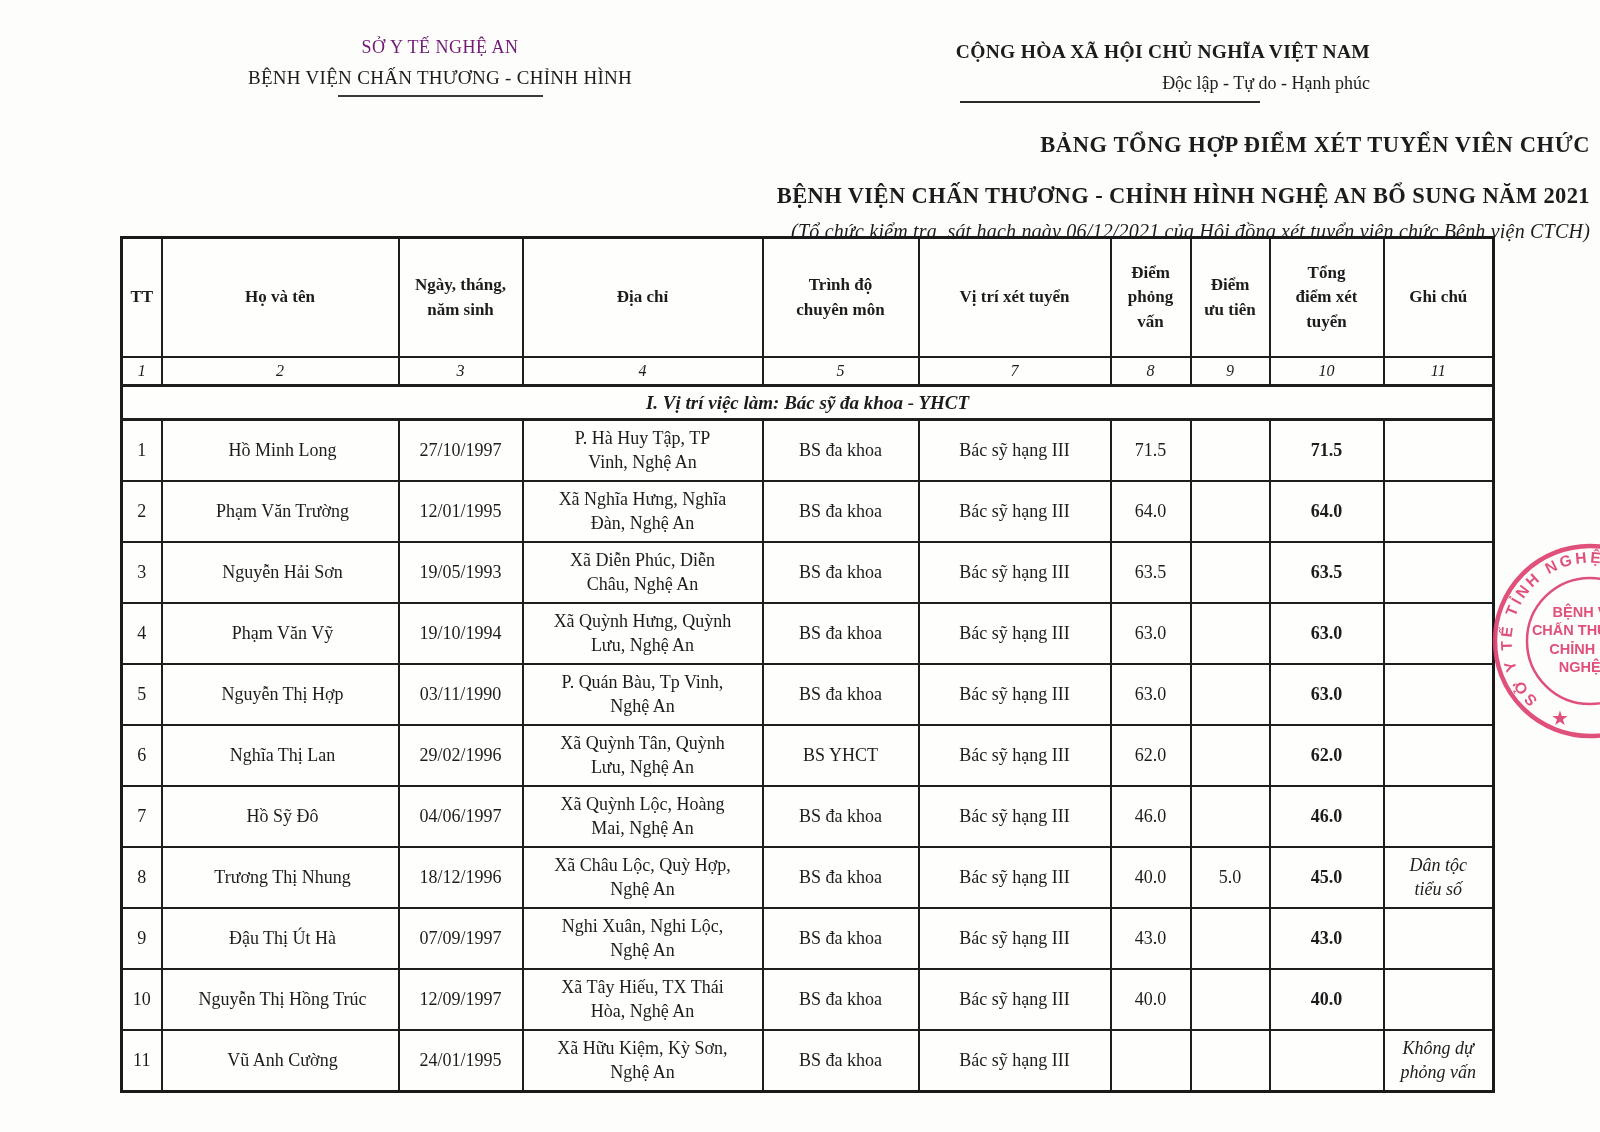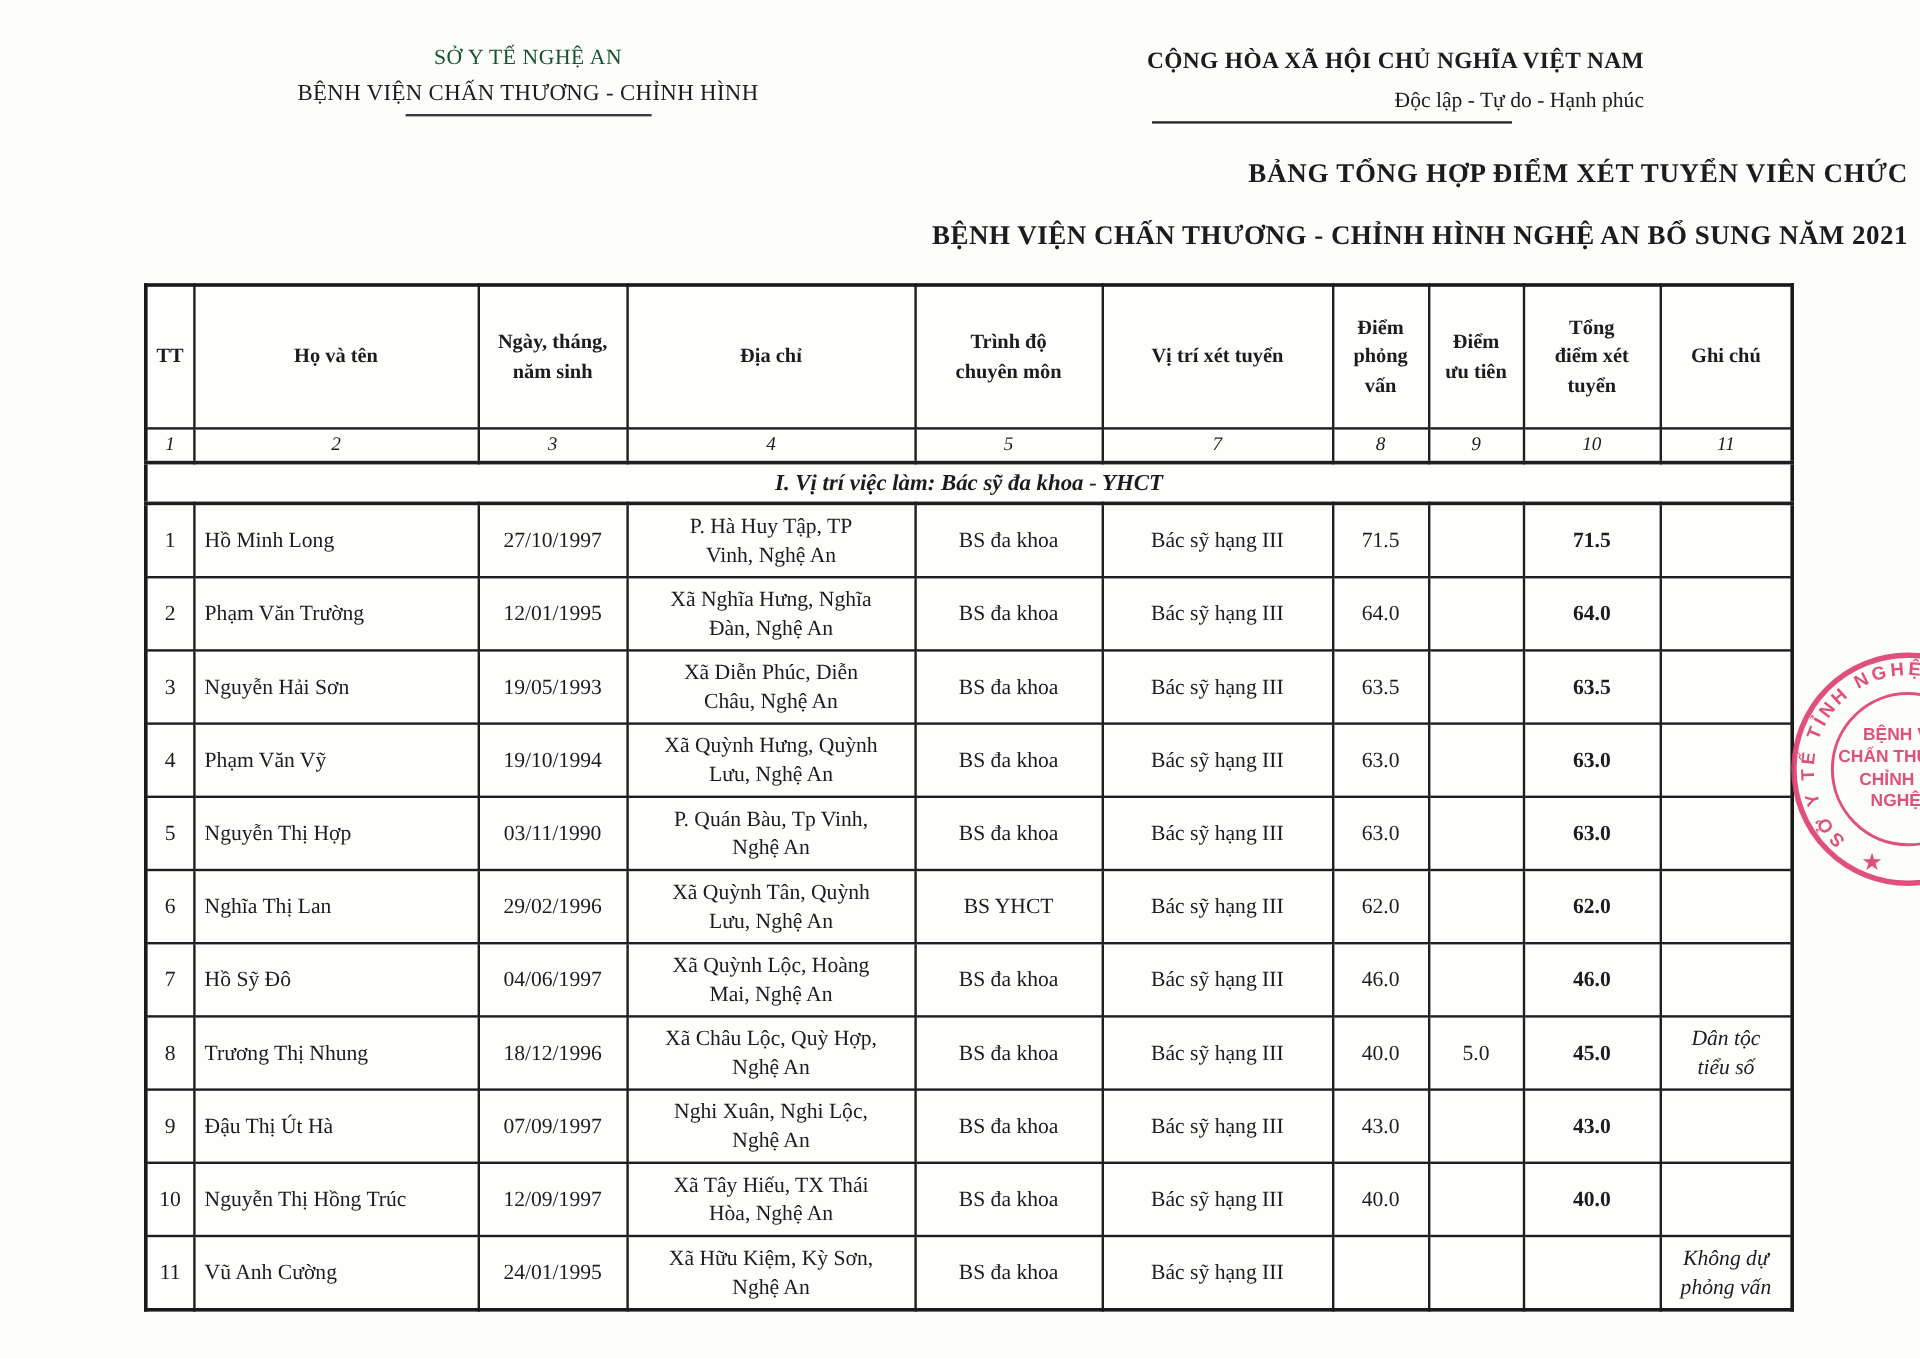--- a/index.html
+++ b/index.html
@@ -11,21 +11,21 @@
     overflow:hidden;
   }
   .page{
     position:relative;
     width:1600px;height:1132px;
     background:#fdfdfb;
     overflow:hidden;
   }
   
   .org-block{position:absolute;top:36px;left:170px;width:540px;text-align:center;line-height:1.25;}
-  .org-line1{font-size:18px;letter-spacing:.5px;color:#14532d;}
+  .org-line1{font-size:18px;letter-spacing:.5px;color:#701a75;}
   .org-line2{font-size:19px;font-weight:normal;margin-top:7px;letter-spacing:.3px;}
   .org-rule{width:205px;height:0;border-top:2px solid #3a3a3a;margin:6px auto 0;}
   .nat-block{position:absolute;top:40px;left:850px;width:520px;text-align:right;line-height:1.25;}
   .nat-line1{font-size:19.5px;font-weight:bold;letter-spacing:.3px;}
   .nat-line2{font-size:18px;font-weight:normal;margin-top:8px;}
   .nat-rule{width:300px;height:0;border-top:2px solid #2a2a2a;margin:6px auto 0;}
   
   .title-block{position:absolute;top:132px;left:10px;width:1580px;text-align:right;}
   .title-line1{font-size:22.5px;font-weight:bold;letter-spacing:.6px;}
   .title-line2{font-size:22.5px;font-weight:bold;letter-spacing:.4px;margin-top:25px;}
@@ -42,21 +42,21 @@
     text-align:center;vertical-align:middle;
     white-space:pre-line;
     padding:2px 3px;
     overflow:hidden;
   }
   .score-table{border:3px solid #1a1a1a;}
   tr.header-row th{height:113px;font-size:17px;font-weight:bold;line-height:1.45;}
   tr.number-row td{height:26px;font-size:16px;font-style:italic;padding:0 2px;}
   tr.section-row td{height:27px;font-size:19px;font-weight:bold;font-style:italic;border-top-width:3px;border-bottom-width:3px;}
   tr.data-row td{height:55px;font-size:18px;line-height:1.3;}
-  td.c-name{text-align:left;padding-left:8px;}
+  td.c-name{text-align:center;padding-left:8px;}
   td.c-tot{font-weight:bold;}
   td.c-note{font-style:italic;font-size:17.5px;}
   td.c-int,td.c-pri{font-size:17px;}
   
   .stamp{
     position:absolute;left:1480px;top:531px;width:220px;height:220px;
     opacity:.92;
   }
   .stamp text{font-family:"Liberation Sans","DejaVu Sans",sans-serif;}
 </style>
@@ -73,20 +73,21 @@
 
   <div class="nat-block">
     <div class="nat-line1">CỘNG HÒA XÃ HỘI CHỦ NGHĨA VIỆT NAM</div>
     <div class="nat-line2">Độc lập - Tự do - Hạnh phúc</div>
     <div class="nat-rule"></div>
   </div>
 
   <div class="title-block">
     <div class="title-line1">BẢNG TỔNG HỢP ĐIỂM XÉT TUYỂN VIÊN CHỨC</div>
     <div class="title-line2">BỆNH VIỆN CHẤN THƯƠNG - CHỈNH HÌNH NGHỆ AN BỔ SUNG NĂM 2021</div>
+    <div class="subtitle">(Tổ chức kiểm tra, sát hạch ngày 06/12/2021 của Hội đồng xét tuyển viên chức Bệnh viện CTCH)</div>
   </div>
 
   <table class="score-table">
     <colgroup>
       <col style="width:40px">
         <col style="width:237px">
         <col style="width:124px">
         <col style="width:240px">
       <col style="width:156px">
         <col style="width:192px">

